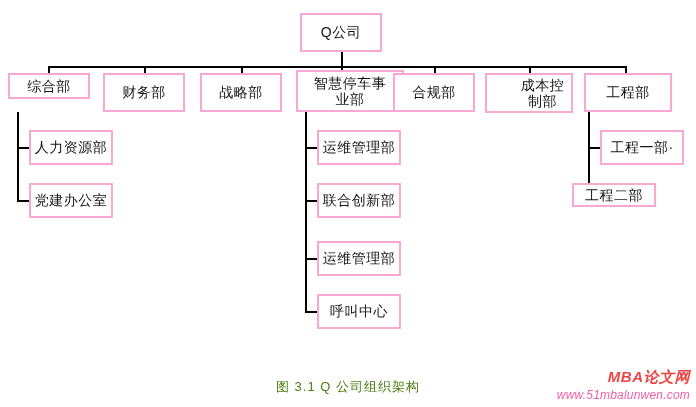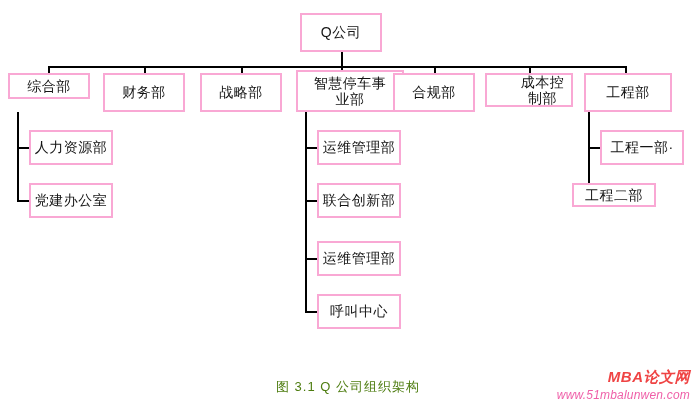--- a/index.html
+++ b/index.html
@@ -146,21 +146,21 @@
   <div class="node lvl2" style="left:200px; top:73px; width:82px; height:39px;">
     <span class="label">战略部</span>
   </div>
   <div class="node lvl2" style="left:296px; top:70px; width:108px; height:42px;">
     <span class="label">智慧停车事
 业部</span>
   </div>
   <div class="node lvl2" style="left:393px; top:73px; width:82px; height:39px;">
     <span class="label">合规部</span>
   </div>
-  <div class="node lvl2" style="left:485px; top:73px; width:88px; height:34px;padding-left:27px;">
+  <div class="node lvl2" style="left:485px; top:73px; width:88px; height:40px;padding-left:27px;">
     <span class="label">成本控制部</span>
   </div>
   <div class="node lvl2" style="left:584px; top:73px; width:88px; height:39px;">
     <span class="label">工程部</span>
   </div>
 
   <div class="node lvl3" style="left:29px; top:130px; width:84px; height:35px;">
     <span class="label">人力资源部</span>
   </div>
   <div class="node lvl3" style="left:29px; top:183px; width:84px; height:35px;">

